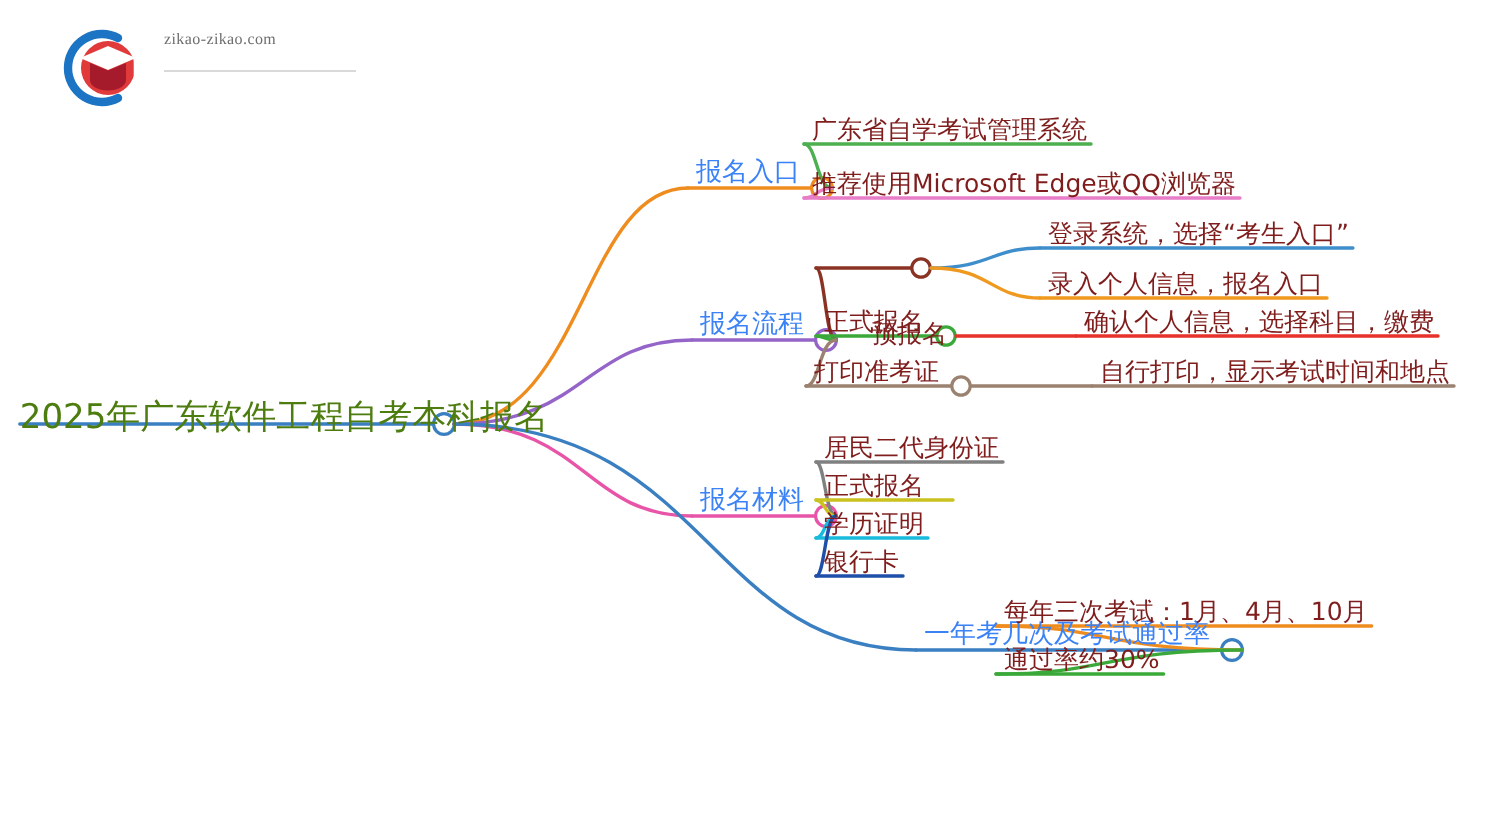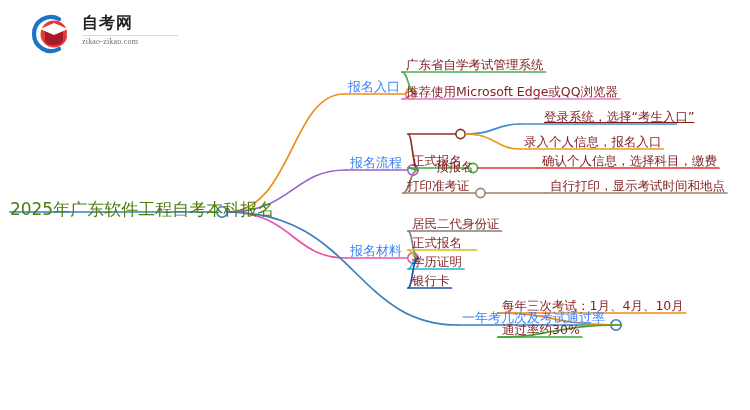--- a/index.html
+++ b/index.html
@@ -100,21 +100,20 @@
 
   <div id="logo-block">
     <svg id="logo-mark" viewBox="0 0 46 44">
       <path d="M31 7 A17 17 0 1 0 31 37" fill="none" stroke="#1b74c4" stroke-width="4.2" stroke-linecap="round"></path>
       <circle cx="26" cy="22" r="13.5" fill="#e03a3a"></circle>
       <path d="M26 11 L40 17 L26 23 L12 17 Z" fill="#ffffff"></path>
       <path d="M17 19.5 L17 28 C17 31.2 21 33.2 26 33.2 C31 33.2 35 31.2 35 28 L35 19.5 L26 23.3 Z" fill="#a61b2b"></path>
       <path d="M39.6 17.3 L39.6 25.5" stroke="#ffffff" stroke-width="1.5" stroke-linecap="round" fill="none"></path>
     </svg>
     <div id="logo-text-wrap">
-      <div id="logo-title">自考网</div>
       <div id="logo-sub">zikao-zikao.com</div>
     </div>
     <div id="logo-rule"></div>
   </div>
 
   <svg id="connectors" viewBox="0 0 750 410">
       <path d="M9.90625,212 L216,212" fill="none" stroke="#3a7fc1" stroke-width="1.7" stroke-linecap="round"></path>
       <circle cx="222" cy="212" r="5.2" fill="#ffffff" stroke="#3a7fc1" stroke-width="1.6"></circle>
       <path d="M227,212 C291.35,212 291.35,94 344,94" fill="none" stroke="#ef8c1e" stroke-width="1.7" stroke-linecap="round"></path>
       <path d="M344,94 L406,94" fill="none" stroke="#ef8c1e" stroke-width="1.7" stroke-linecap="round"></path>
@@ -163,21 +162,21 @@
       <path d="M498,337 L581.796875,337" fill="none" stroke="#3aa93a" stroke-width="1.7" stroke-linecap="round"></path>
     </svg>
 
   <div id="labels">
       <div class="node-label lvl0" style="left: 9.90625px; top: 201px;">2025年广东软件工程自考本科报名</div>
       <div class="node-label lvl1" style="left: 348px; top: 80px;">报名入口</div>
       <div class="node-label lvl2" style="left: 406px; top: 58.5px;">广东省自学考试管理系统</div>
       <div class="node-label lvl2" style="left: 406px; top: 85.5px;">推荐使用Microsoft Edge或QQ浏览器</div>
       <div class="node-label lvl1" style="left: 350px; top: 156px;">报名流程</div>
       <div class="node-label lvl2" style="left: 436px; top: 120.5px; margin-top: 40px;">预报名</div>
-      <div class="node-label lvl2" style="left: 544px; top: 110.5px; text-decoration: underline;">登录系统，选择“考生入口”</div>
+      <div class="node-label lvl2" style="left: 524px; top: 110.5px;">登录系统，选择“考生入口”</div>
       <div class="node-label lvl2" style="left: 524px; top: 135.5px;">录入个人信息，报名入口</div>
       <div class="node-label lvl2" style="left: 412px; top: 154.5px;">正式报名</div>
       <div class="node-label lvl2" style="left: 542px; top: 154.5px;">确认个人信息，选择科目，缴费</div>
       <div class="node-label lvl2" style="left: 407px; top: 179.5px;">打印准考证</div>
       <div class="node-label lvl2" style="left: 550px; top: 179.5px;">自行打印，显示考试时间和地点</div>
       <div class="node-label lvl1" style="left: 350px; top: 244px;">报名材料</div>
       <div class="node-label lvl2" style="left: 412px; top: 217.5px;">居民二代身份证</div>
       <div class="node-label lvl2" style="left: 412px; top: 236.5px;">正式报名</div>
       <div class="node-label lvl2" style="left: 412px; top: 255.5px;">学历证明</div>
       <div class="node-label lvl2" style="left: 412px; top: 274.5px;">银行卡</div>

